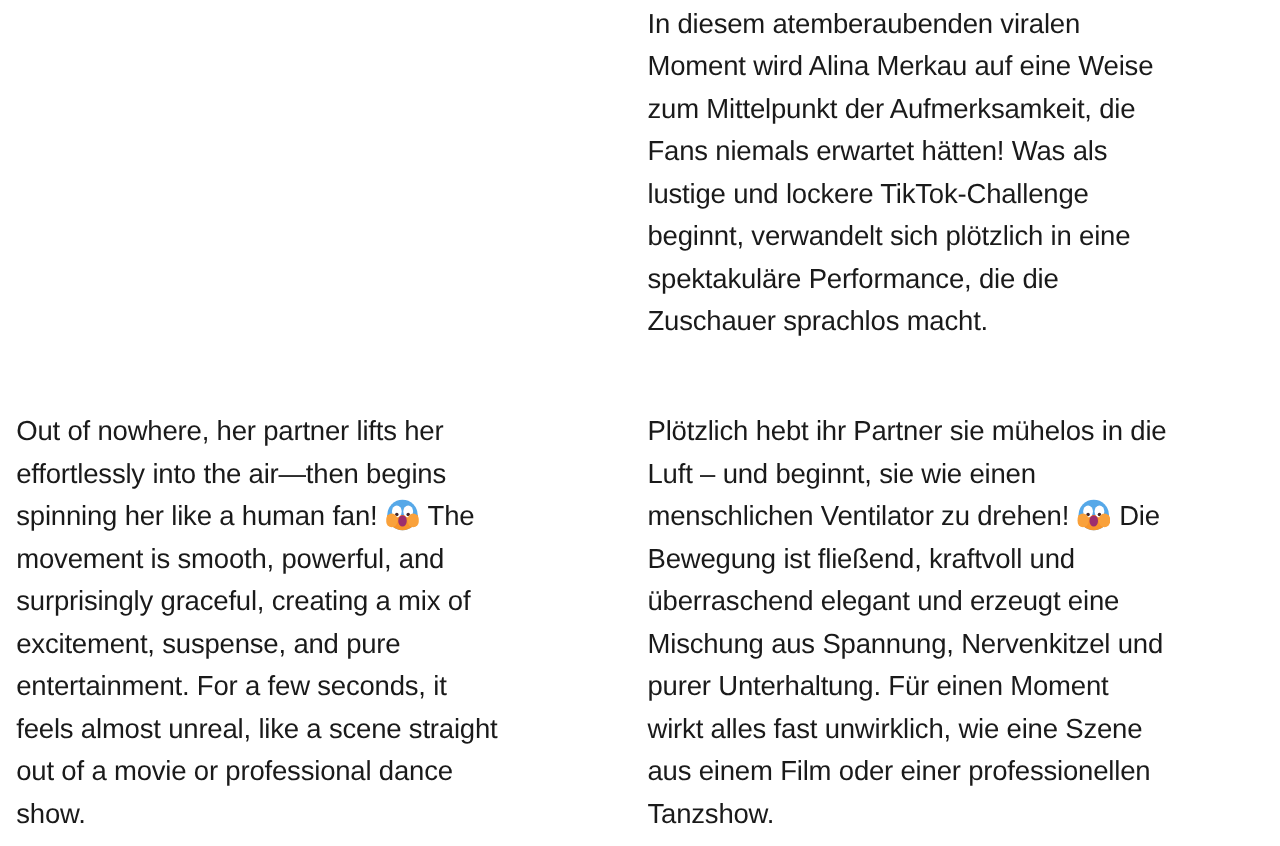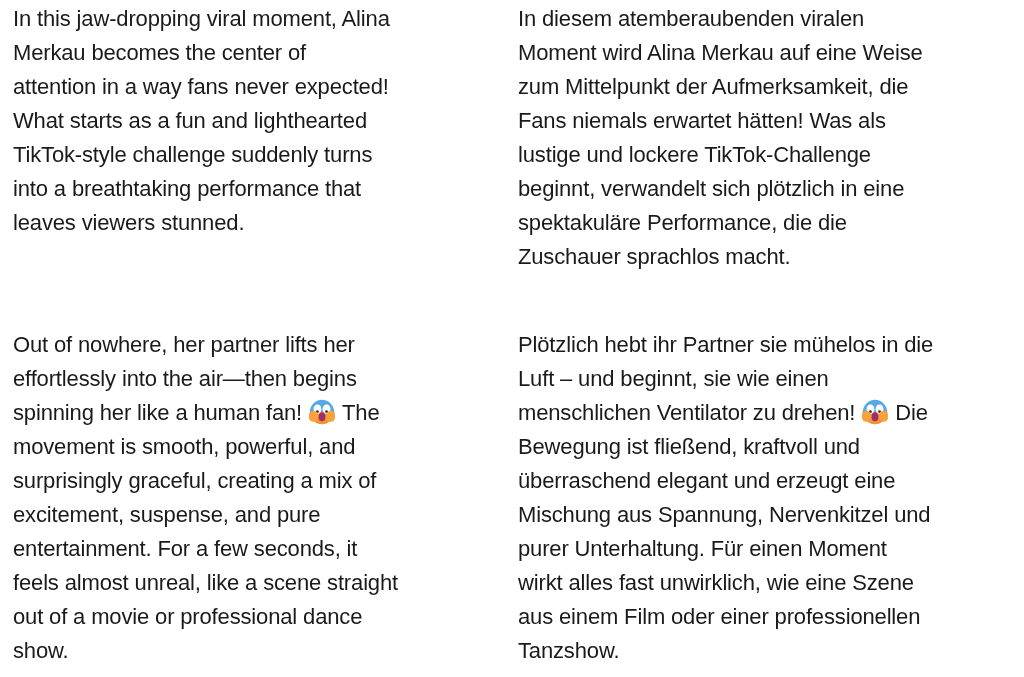--- a/index.html
+++ b/index.html
@@ -34,27 +34,20 @@
     vertical-align: -5px;
     margin: 0 7px 0 7px;
   }
   .emoji svg { display: block; width: 26px; height: 26px; }
 </style>
 </head>
 <body>
 
 <div class="page">
 
-  <div class="para col-en row-1">In this jaw-dropping viral moment, Alina
-Merkau becomes the center of
-attention in a way fans never expected!
-What starts as a fun and lighthearted
-TikTok-style challenge suddenly turns
-into a breathtaking performance that
-leaves viewers stunned.</div>
 
   <div class="para col-de row-1">In diesem atemberaubenden viralen
 Moment wird Alina Merkau auf eine Weise
 zum Mittelpunkt der Aufmerksamkeit, die
 Fans niemals erwartet hätten! Was als
 lustige und lockere TikTok-Challenge
 beginnt, verwandelt sich plötzlich in eine
 spektakuläre Performance, die die
 Zuschauer sprachlos macht.</div>
 

